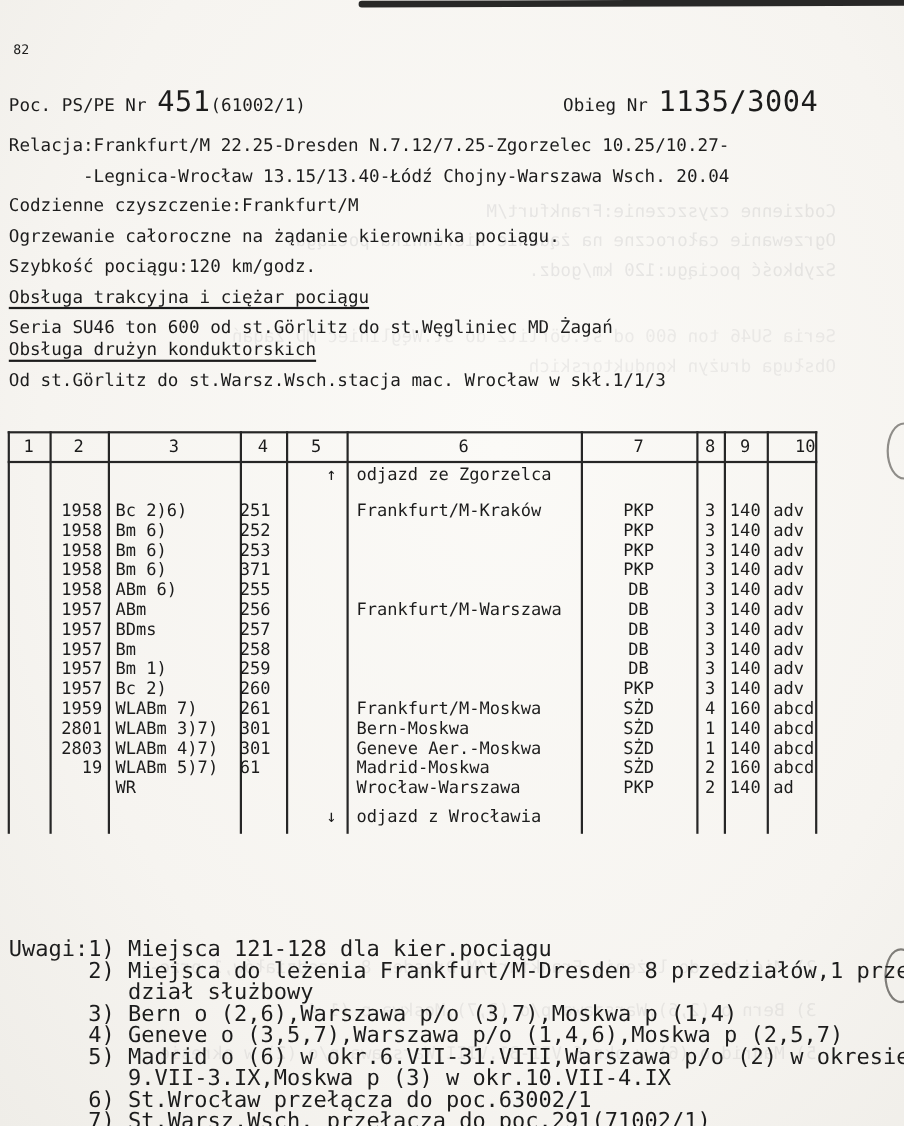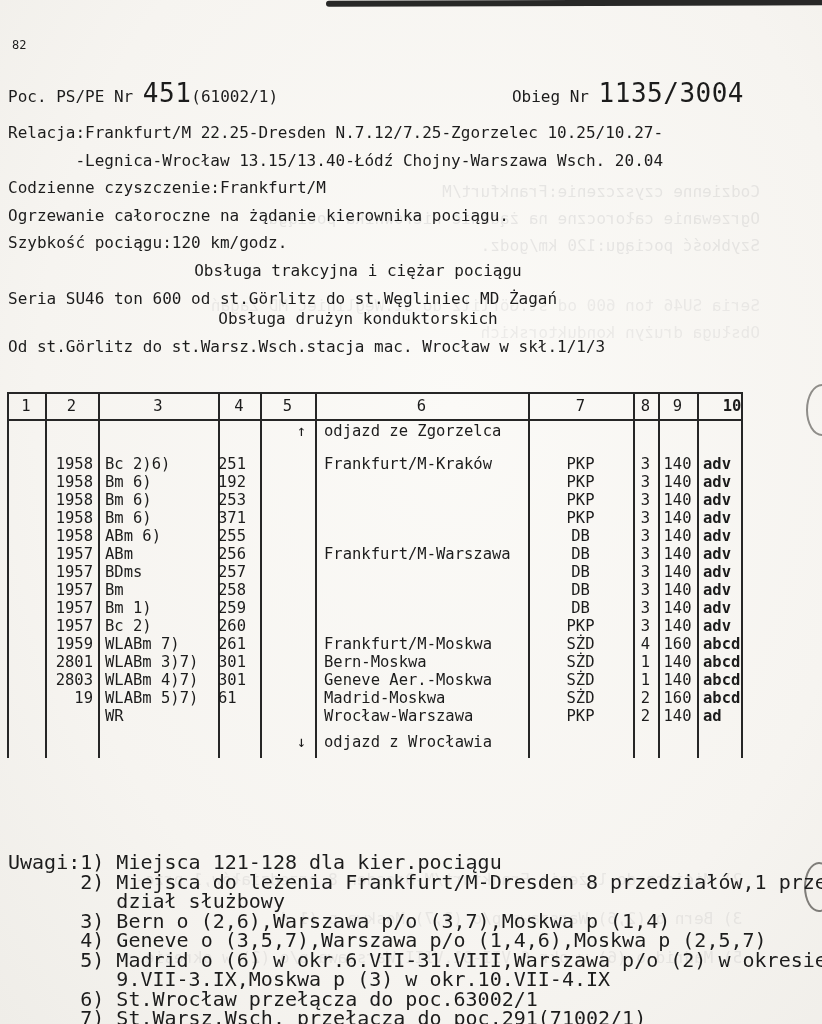--- a/index.html
+++ b/index.html
@@ -25,22 +25,22 @@
   .bleed{position:absolute;transform:scaleX(-1);color:rgba(95,100,110,0.12);filter:blur(0.5px);pointer-events:none;font-size:16px;line-height:27px;}
 
   .page-number{position:absolute;left:12px;top:38px;font-size:12px;}
 
   
   .doc-head{position:absolute;left:8px;top:80px;width:736px;}
   .poc-row{display:flex;justify-content:space-between;align-items:baseline;margin-bottom:9px;line-height:27px;}
   .big-num{font-size:26px;letter-spacing:.5px;}
   .head-line{line-height:27.6px;}
   .center-heading{
-    text-align:center;line-height:27.6px;width:700px;
-    text-decoration-thickness:1.5px;text-underline-offset:4px;
+    text-align:left;line-height:27.6px;width:700px;
+    text-decoration:underline;text-decoration-thickness:1.5px;text-underline-offset:4px;
   }
   .center-heading.second{margin-top:-7px;}
 
   
   .table-wrap{position:absolute;left:7px;top:392px;width:736px;height:366px;font-size:15.5px;}
   .vline{position:absolute;top:0;bottom:0;width:1.6px;background:#262626;}
   .hline{position:absolute;left:0;width:736px;height:1.8px;background:#262626;}
   #table-rows{position:absolute;left:0;top:0;width:736px;}
   .trow{display:flex;}
   .trow .cell{box-sizing:border-box;flex:none;white-space:pre;overflow:visible;}
@@ -51,21 +51,21 @@
   .arrow-bottom{height:28px;padding-top:8px;}
   .c0{width:38px;}
   .c1{width:53px;text-align:right;padding-right:5px;}
   .c2{width:120px;padding-left:7px;}
   .c3{width:42px;text-align:right;padding-right:24px;}
   .c4{width:55px;text-align:right;padding-right:9px;}
   .c5{width:213px;padding-left:9px;}
   .c6{width:105px;text-align:center;}
   .c7{width:25px;text-align:center;}
   .c8{width:39px;text-align:center;}
-  .c9{width:70px;padding-left:6px;font-weight:bold;}
+  .c9{width:70px;padding-left:6px;}
 
   
   .notes{position:absolute;left:8px;top:853px;width:800px;}
   .notes .line{line-height:19.5px;white-space:pre;font-size:20px;}
 </style>
 </head>
 <body>
 
 <div class="page">
 
@@ -160,21 +160,21 @@
           <div class="cell c5">Frankfurt/M-Kraków</div>
           <div class="cell c6">PKP</div>
           <div class="cell c7">3</div>
           <div class="cell c8">140</div>
           <div class="cell c9">adv</div>
         </div>
         <div class="trow tdata">
           <div class="cell c0"></div>
           <div class="cell c1">1958</div>
           <div class="cell c2">Bm 6)</div>
-          <div class="cell c3">192</div>
+          <div class="cell c3">252</div>
           <div class="cell c4"></div>
           <div class="cell c5"></div>
           <div class="cell c6">PKP</div>
           <div class="cell c7">3</div>
           <div class="cell c8">140</div>
           <div class="cell c9">adv</div>
         </div>
         <div class="trow tdata">
           <div class="cell c0"></div>
           <div class="cell c1">1958</div>

